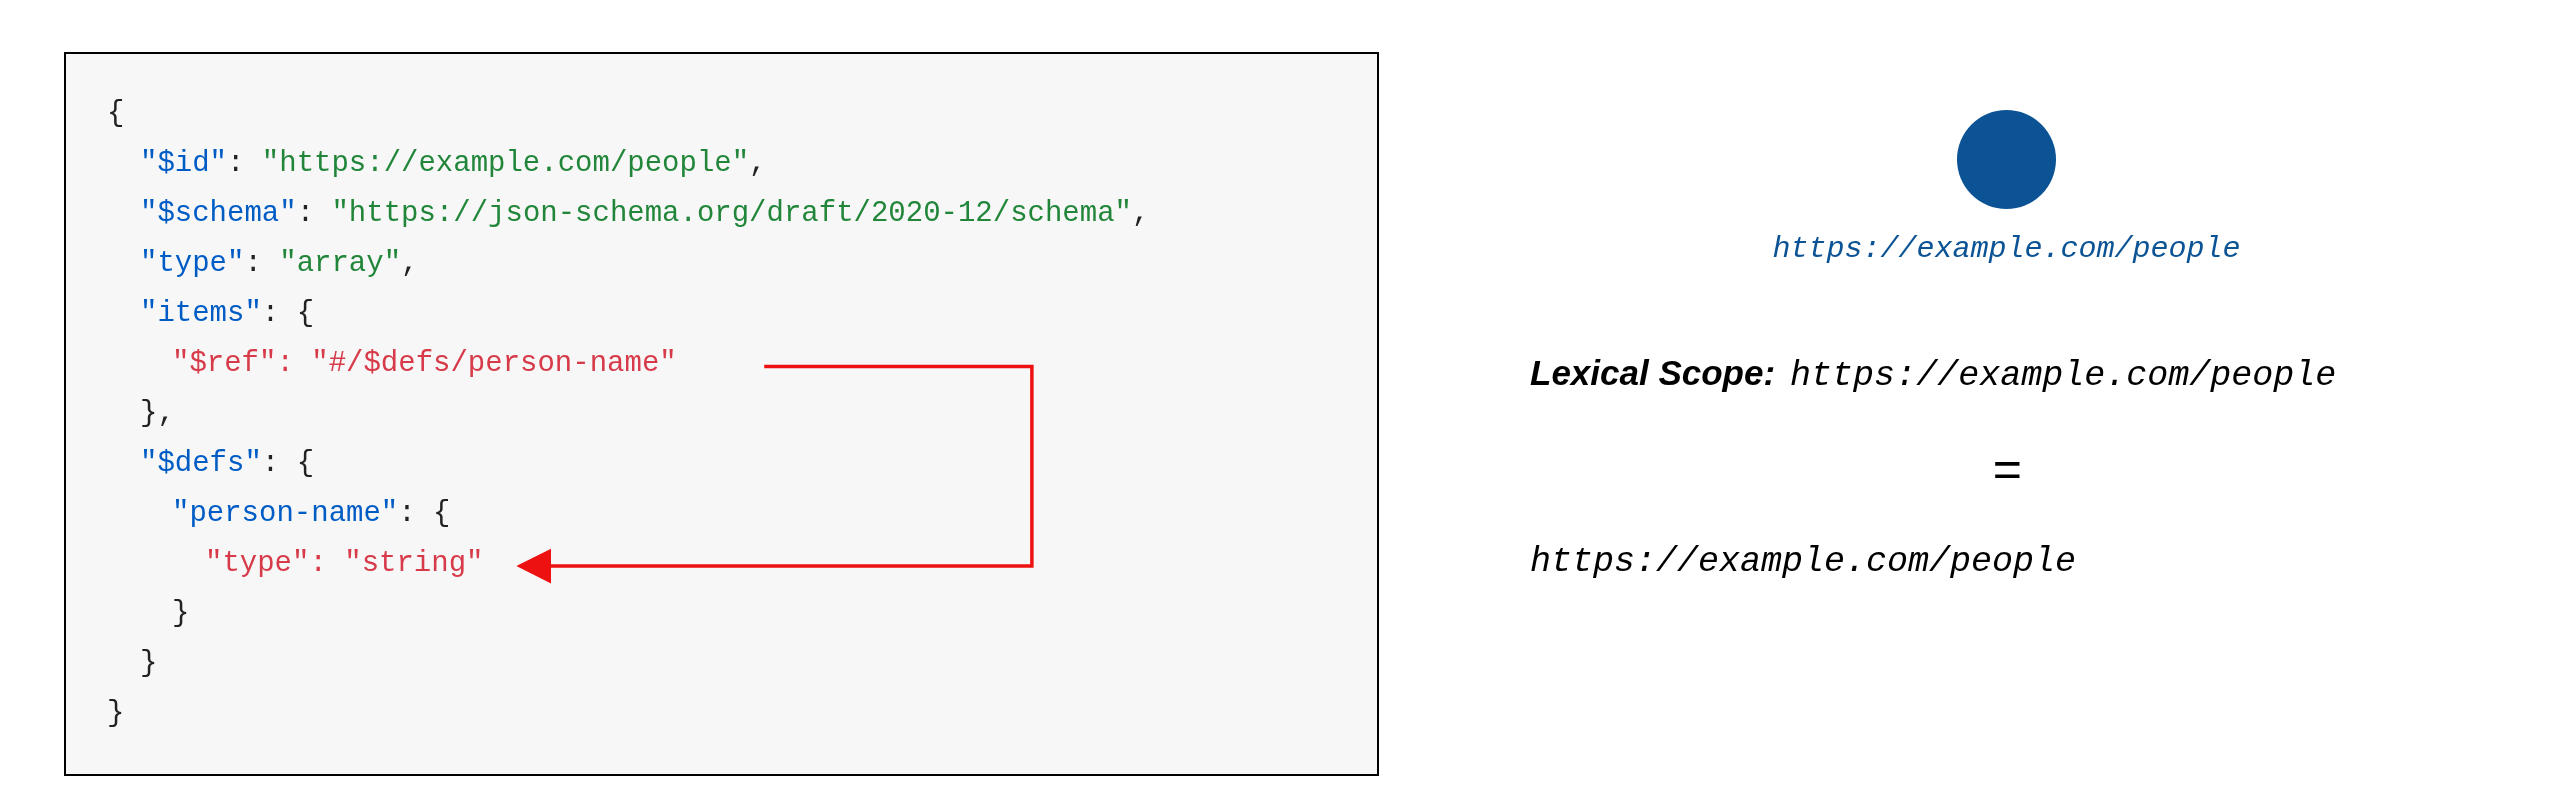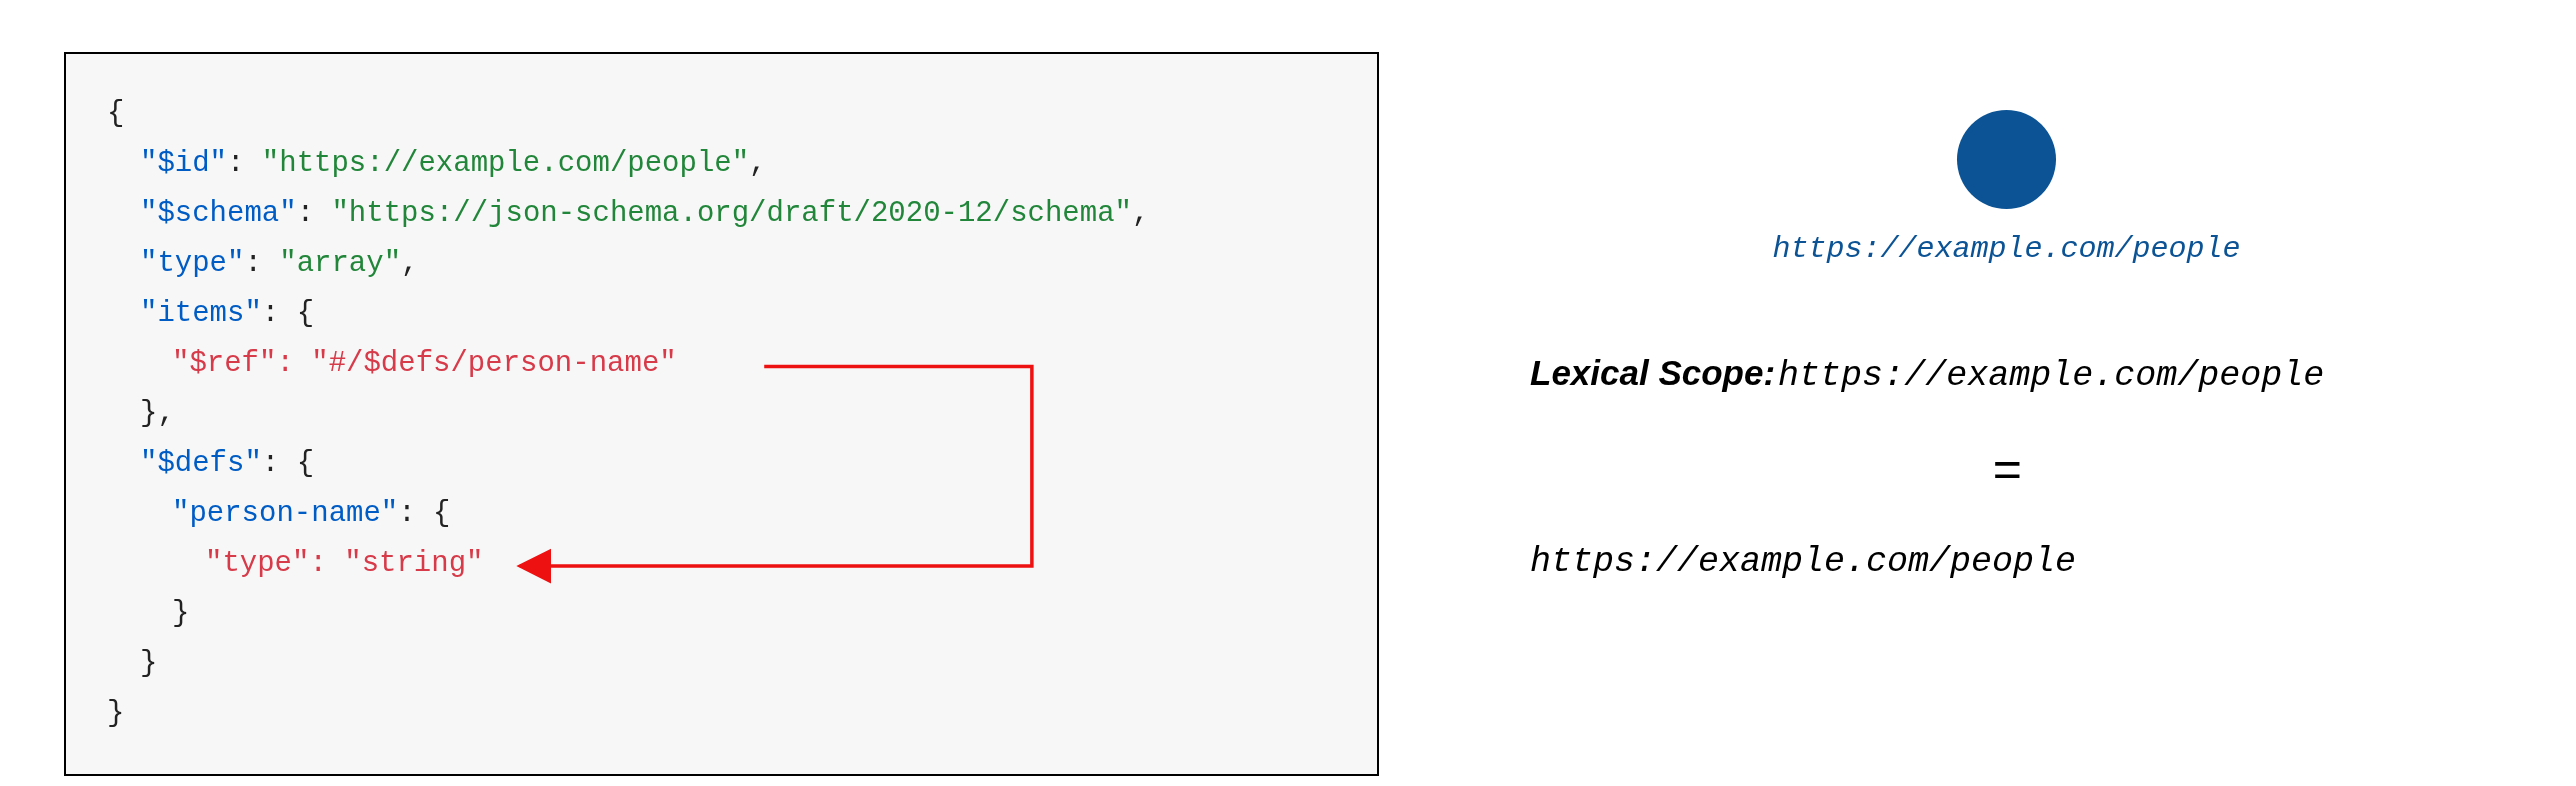--- a/index.html
+++ b/index.html
@@ -53,21 +53,21 @@
   }
   .node-label{
     margin-top:23px;
     font-family:"SFMono-Regular",Consolas,"Liberation Mono",Menlo,monospace;
     color:#0b5394;
     font-size:30px;
   }
   .scope-lines{margin-top:87px;width:100%;}
   .scope-row{
     display:flex;align-items:baseline;justify-content:flex-start;
-    gap:3px;
+    gap:15px;
     font-size:35px;
     padding-left:23px;
   }
   .scope-row .lbl{font-weight:700;}
   .scope-row .val{
     font-family:"SFMono-Regular",Consolas,"Liberation Mono",Menlo,monospace;
   }
   .eq{
     text-align:center;
     font-size:50px;

